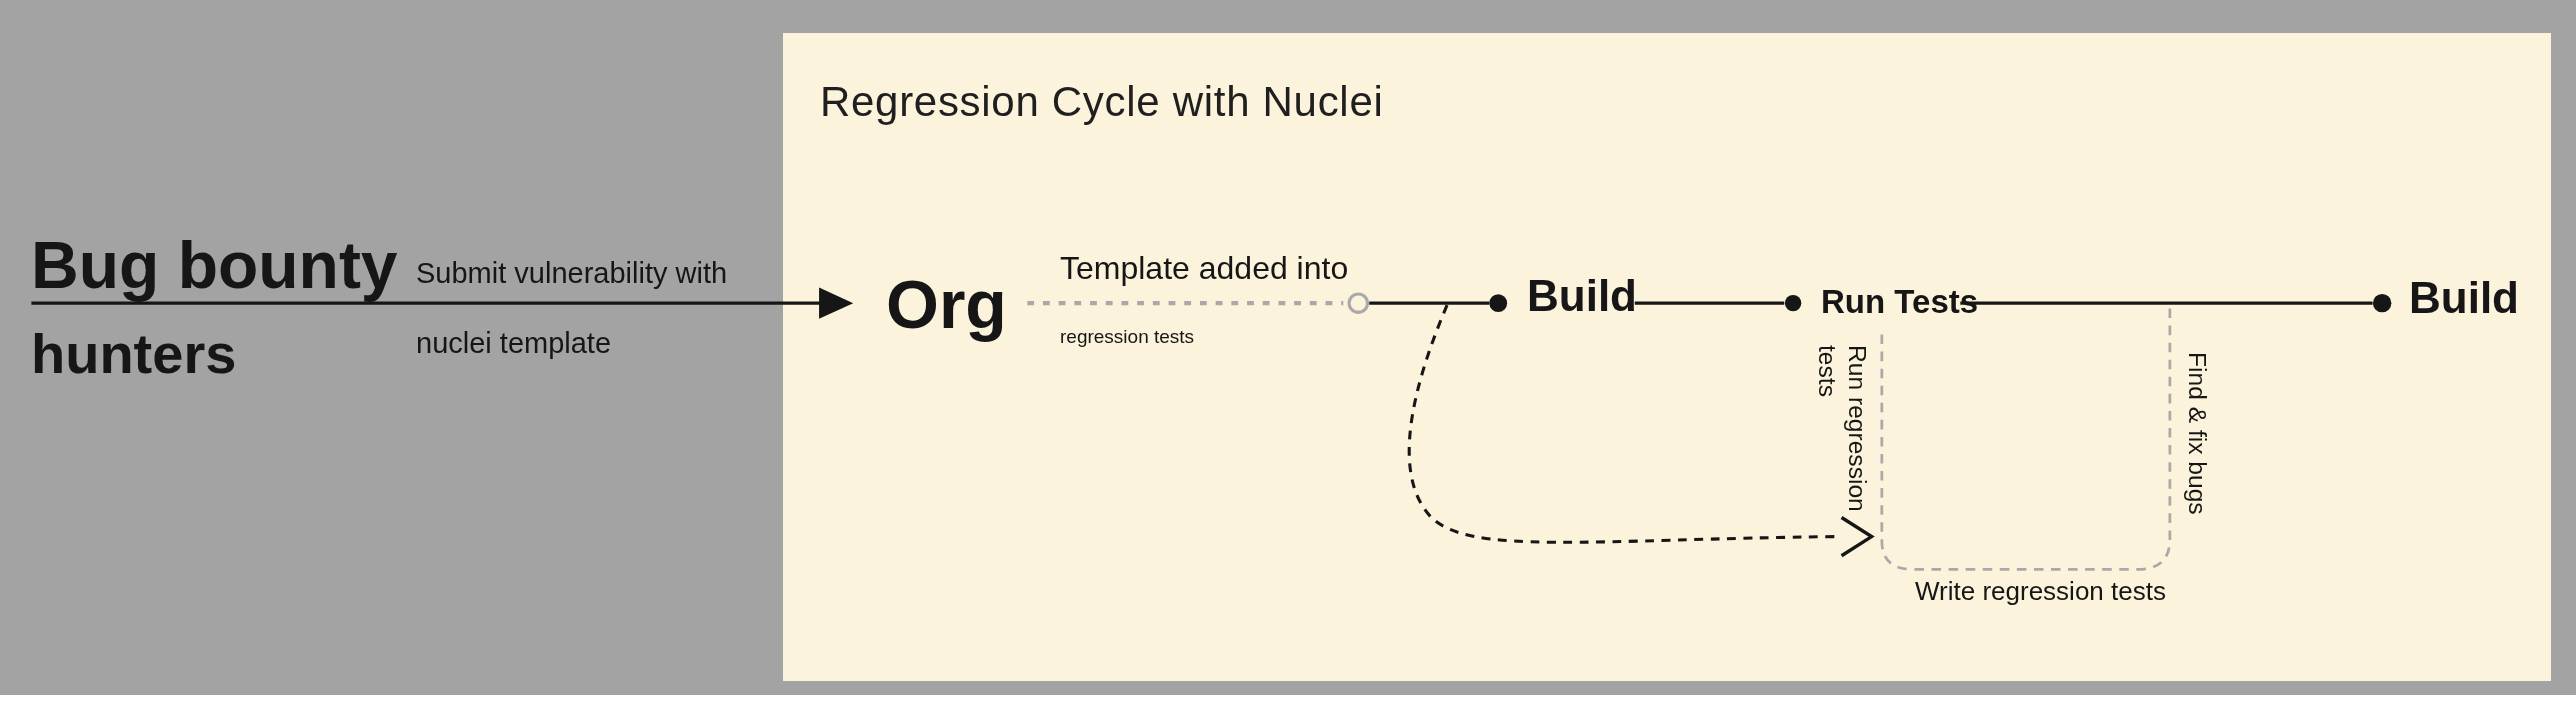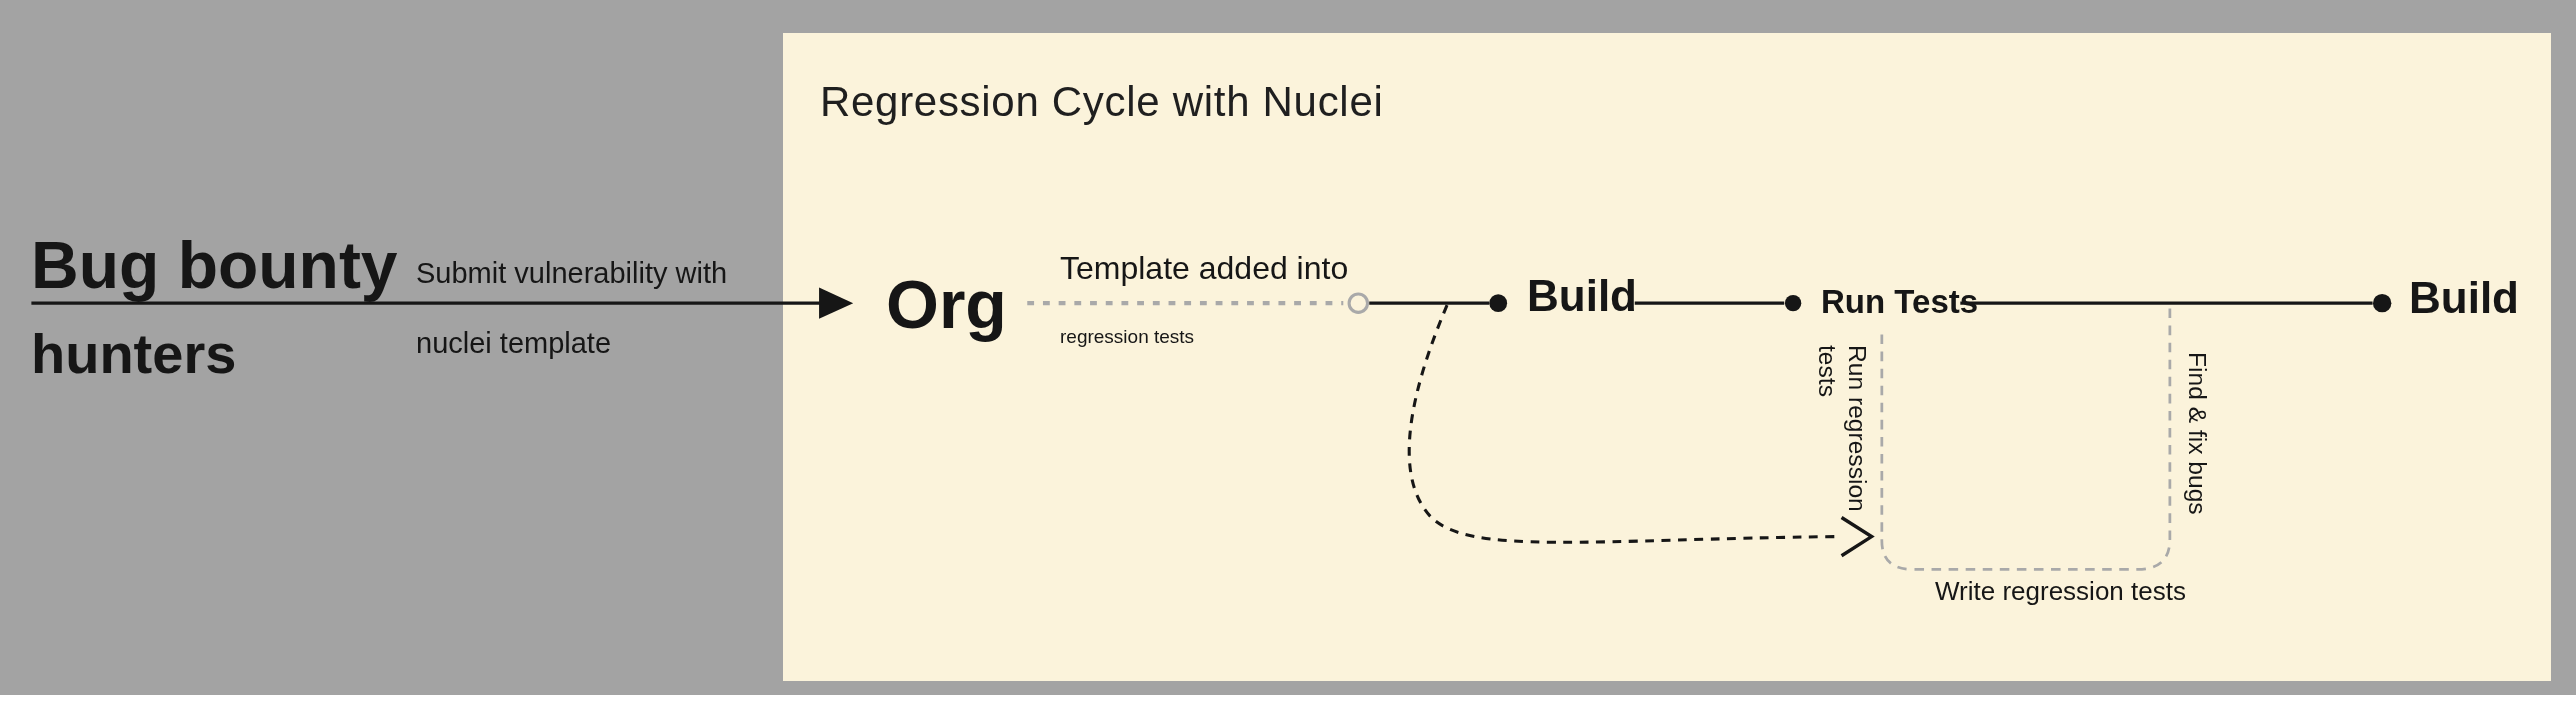--- a/index.html
+++ b/index.html
@@ -22,21 +22,21 @@
   .actor1{left:31px;top:232px;font-size:66px;font-weight:700;line-height:66px;}
   .actor2{left:31px;top:321px;font-size:56px;font-weight:700;line-height:66px;}
   .submit-top{left:416px;top:259px;font-size:29px;line-height:29px;}
   .submit-bottom{left:416px;top:301px;font-size:29px;line-height:29px;margin-top:28px;}
   .org{left:886px;top:270px;font-size:68px;font-weight:700;line-height:68px;}
   .note-top{left:1060px;top:254px;font-size:32px;line-height:29px;}
   .note-bottom{left:1060px;top:322px;font-size:19px;line-height:29px;}
   .node-build{left:1527px;top:274px;font-size:44px;font-weight:700;line-height:44px;}
   .node-run{left:1821px;top:285px;font-size:33px;font-weight:700;line-height:33px;}
   .node-ship{left:2409px;top:276px;font-size:44px;font-weight:700;line-height:44px;}
-  .write-tests{left:1915px;top:578px;font-size:26px;line-height:26px;margin-left:20px;}
+  .write-tests{left:1915px;top:578px;font-size:26px;line-height:26px;}
   .vlabel{
     position:absolute;
     transform:rotate(90deg);
     transform-origin:0 0;
     font-size:24.6px;line-height:30px;
     white-space:nowrap;
   }
   .v-run{left:1872px;top:345px;}
   .v-fix{left:2212px;top:352px;}
 </style>

